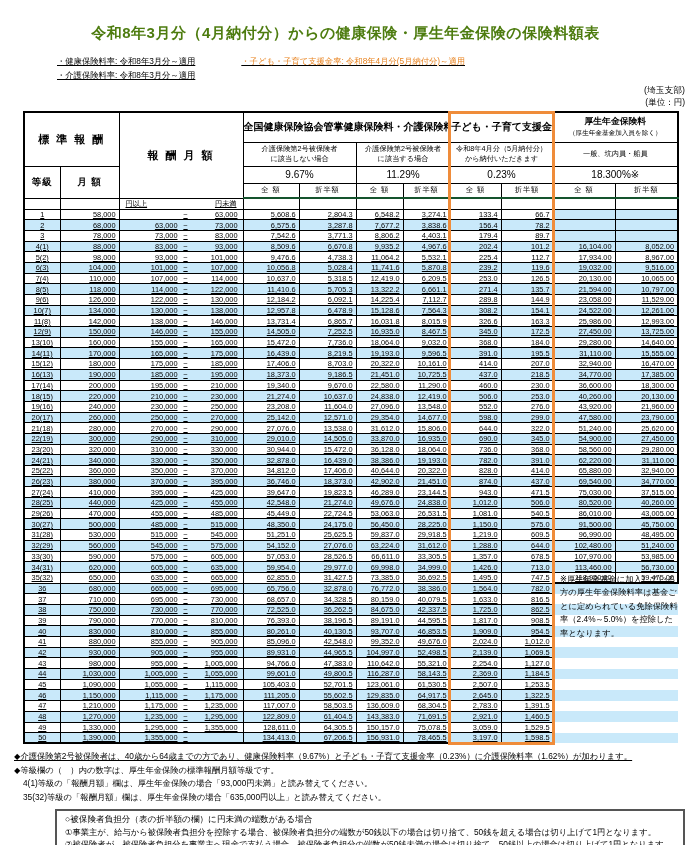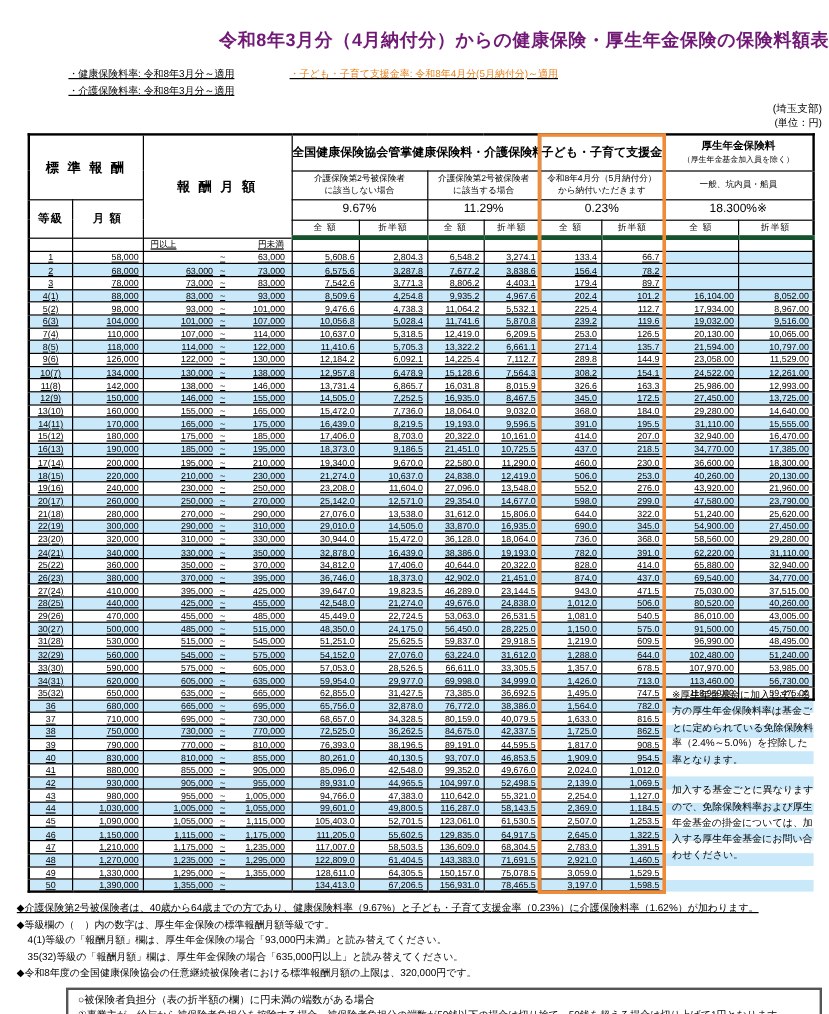--- a/index.html
+++ b/index.html
@@ -2,22 +2,22 @@
 <html><head>
 <meta charset="utf-8">
 <style>
   html,body{margin:0;padding:0;}
   body{
     width:691px;height:845px;overflow:hidden;background:#fff;
     font-family:"Liberation Sans","DejaVu Sans",sans-serif;color:#000;
     position:relative;
   }
   .title{
-    text-align:right;margin-top:24px;font-size:15px;font-weight:bold;
-    color:#701a75;letter-spacing:.5px;
+    text-align:center;margin-top:24px;font-size:15px;font-weight:bold;
+    color:#4d7c0f;letter-spacing:.5px;
   }
   .rate-notes{display:flex;margin:11px 0 0 57px;font-size:8.3px;line-height:14px;text-decoration:underline;}
   .rate-notes .col{display:flex;flex-direction:column;}
   .rate-notes .c1{width:168px;}
   .rate-notes .c2{width:218px;}
   .rate-notes .c3{width:240px;color:#e8821e;text-align:right;}
   .branch-row{
     display:flex;justify-content:space-between;align-items:flex-end;
     margin:3px 6px 0 4px;font-size:8.8px;flex-direction:column;
   }
@@ -51,21 +51,21 @@
   td.c-reward .tilde{width:16px;text-align:center;display:inline-block;}
   td.c-reward .to{flex:1;text-align:right;padding-right:5px;}
   tr.alt td{background:#c9e9fa;}
   td.pension-empty{background:#c9e9fa;}
   td.void{border:none;background:#fff;}
   td.p-bottom{border-bottom:2px solid #000;}
   
   tr.hA th{border-top:2px solid #000;}
   th.bl,td.bl{border-left:2px solid #000;}
   th.br,td.br{border-right:2px solid #000;}
-  tr.hD th{border-bottom:4px solid #14532d;}
+  tr.hD th{border-bottom:2px solid #14532d;}
   tr.last-row td:not(.void){border-bottom:2px solid #000;}
   .mini td{font-size:7.2px;}
   .mini .yen{display:flex;justify-content:space-between;padding:0 6px 0 6px;}
   
   .orange-box{
     position:absolute;top:0;left:425px;width:107px;height:634px;
     border:3px solid #ef8c3a;box-sizing:border-box;pointer-events:none;z-index:5;
   }
   
   .pension-note{
@@ -237,21 +237,21 @@
           <td class="c-grade bl">4(1)</td>
           <td class="c-num">88,000</td>
           <td class="c-reward">
             <div class="wrap">
               <span class="from">83,000</span>
               <span class="tilde">~</span>
               <span class="to">93,000</span>
             </div>
           </td>
           <td class="c-num">8,509.6</td>
-          <td class="c-num">4,254.8</td>
+          <td class="c-num">6,670.8</td>
           <td class="c-num">9,935.2</td>
           <td class="c-num">4,967.6</td>
           <td class="c-num">202.4</td>
           <td class="c-num">101.2</td>
           <td class="c-num">16,104.00</td>
           <td class="c-num br">8,052.00</td>
         </tr>
         <tr>
           <td class="c-grade bl">5(2)</td>
           <td class="c-num">98,000</td>
@@ -1124,29 +1124,27 @@
           <td class="c-num">3,197.0</td>
           <td class="c-num">1,598.5</td>
           <td class="void"></td>
           <td class="void"></td>
         </tr>
       </tbody>
   </table>
   <div class="orange-box"></div>
   <div class="pension-note">
     <p>※厚生年金基金に加入している方の厚生年金保険料率は基金ごとに定められている免除保険料率（2.4%～5.0%）を控除した率となります。</p>
-    <p>加入する基金ごとに異なりますので、免除保険料率および厚生年金基金の掛金については、加入する厚生年金基金にお問い合わせください。</p>
   </div>
 </div>
 
 <div class="footnotes">
   <div class="fn-underline">◆介護保険第2号被保険者は、40歳から64歳までの方であり、健康保険料率（9.67%）と子ども・子育て支援金率（0.23%）に介護保険料率（1.62%）が加わります。</div>
   <div>◆等級欄の（　）内の数字は、厚生年金保険の標準報酬月額等級です。</div>
   <div class="fn-indent">4(1)等級の「報酬月額」欄は、厚生年金保険の場合「93,000円未満」と読み替えてください。</div>
   <div class="fn-indent">35(32)等級の「報酬月額」欄は、厚生年金保険の場合「635,000円以上」と読み替えてください。</div>
-  <div>◆令和8年度の全国健康保険協会の任意継続被保険者における標準報酬月額の上限は、320,000円です。</div>
 </div>
 
 <div class="rounding-box">
   <div class="bt">○被保険者負担分（表の折半額の欄）に円未満の端数がある場合</div>
   <div>①事業主が、給与から被保険者負担分を控除する場合、被保険者負担分の端数が50銭以下の場合は切り捨て、50銭を超える場合は切り上げて1円となります。</div>
   <div>②被保険者が、被保険者負担分を事業主へ現金で支払う場合、被保険者負担分の端数が50銭未満の場合は切り捨て、50銭以上の場合は切り上げて1円となります。</div>
 </div>
 
 </body></html>

